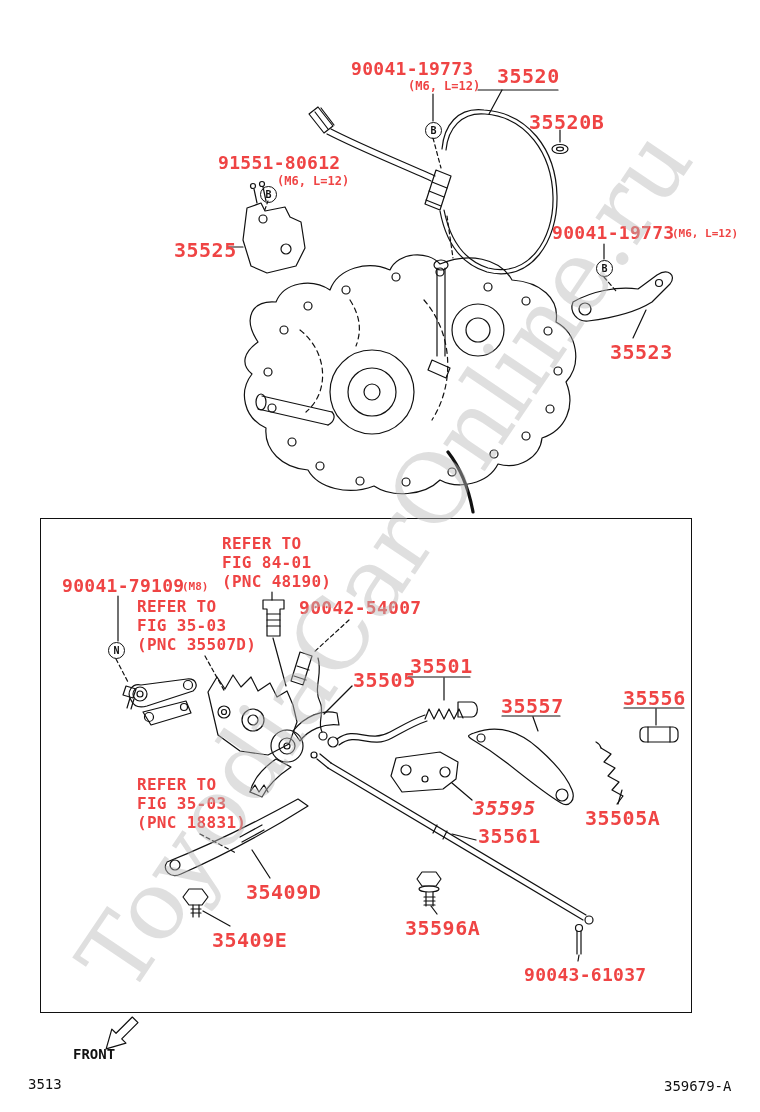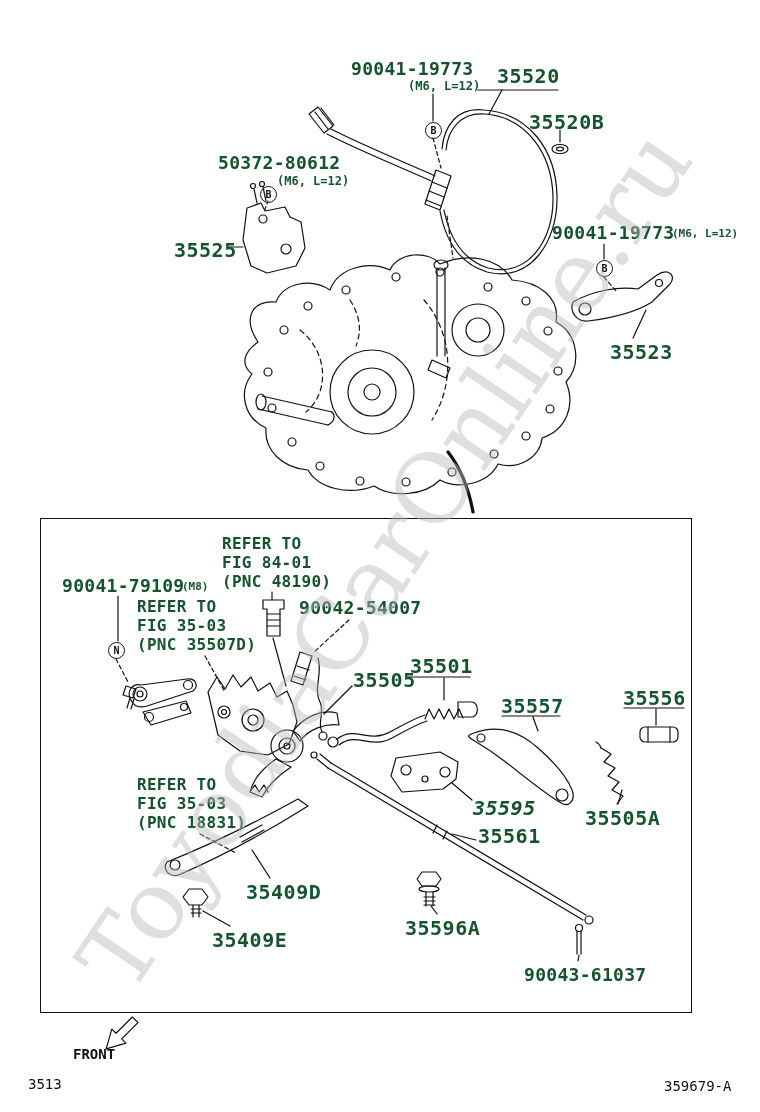--- a/index.html
+++ b/index.html
@@ -1,20 +1,20 @@
 <!DOCTYPE html>
 <html><head>
 <meta charset="utf-8">
 <style>
   html,body{margin:0;padding:0;}
   body{
     width:760px;height:1112px;position:relative;background:#ffffff;
     font-family:"DejaVu Sans Mono",monospace;overflow:hidden;color:#111;
   }
-  .lbl{position:absolute;white-space:nowrap;font-weight:bold;z-index:3;color:#14532d;}
+  .lbl{position:absolute;white-space:nowrap;font-weight:bold;z-index:3;color:#ef4444;}
   .pn{font-size:18px;letter-spacing:.3px;}
   .pn5{font-size:20px;letter-spacing:.5px;}
   .spec{font-size:12px;letter-spacing:0;}
   .spec-sm{font-size:11px;letter-spacing:0;}
   .refer{font-size:16px;line-height:19px;letter-spacing:.3px;}
   .refer span{display:block;}
   .marker{
     position:absolute;width:15px;height:15px;border:1.4px solid #111;border-radius:50%;
     display:flex;align-items:center;justify-content:center;
     font-size:10px;font-weight:bold;z-index:3;background:transparent;
@@ -248,21 +248,21 @@
     <g transform="translate(121,1034) rotate(135)">
       <path d="M-20,-4 L3,-4 3,-10 21,0 3,10 3,4 -20,4 Z"></path>
     </g>
   </g>
 </svg>
 
 <div class="lbl pn" style="left:351px;top:58px;">90041-19773</div>
 <div class="lbl spec" style="left:408px;top:79px;">(M6, L=12)</div>
 <div class="lbl pn5" style="left:497px;top:64px;">35520</div>
 <div class="lbl pn5" style="left:529px;top:110px;">35520B</div>
-<div class="lbl pn" style="left:218px;top:152px;">50372-80612</div>
+<div class="lbl pn" style="left:218px;top:152px;">91551-80612</div>
 <div class="lbl spec" style="left:277px;top:174px;">(M6, L=12)</div>
 <div class="lbl pn5" style="left:174px;top:238px;">35525</div>
 <div class="lbl pn" style="left:552px;top:222px;">90041-19773</div>
 <div class="lbl spec-sm" style="left:672px;top:227px;">(M6, L=12)</div>
 <div class="lbl pn5" style="left:610px;top:340px;">35523</div>
 
 <div class="lbl refer" style="left:222px;top:534px;">
   <span>REFER TO</span>
   <span>FIG 84-01</span>
   <span>(PNC 48190)</span>

